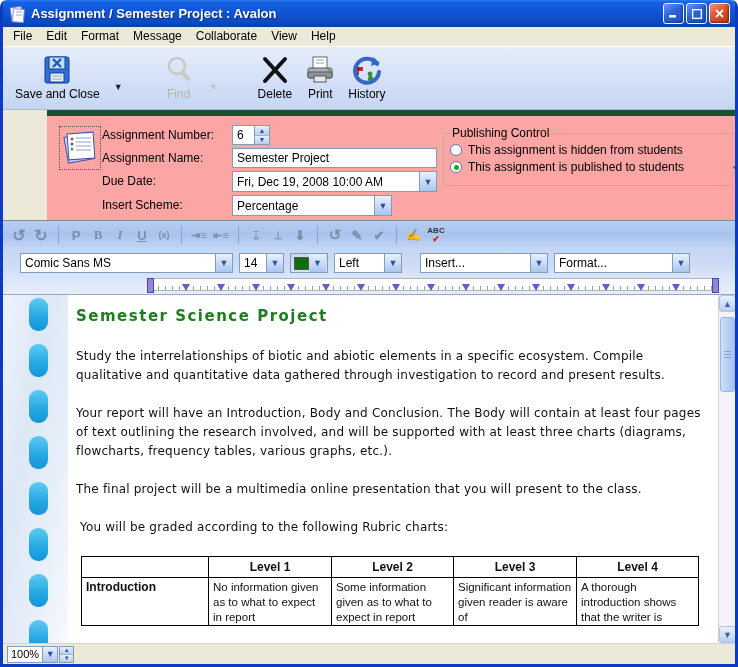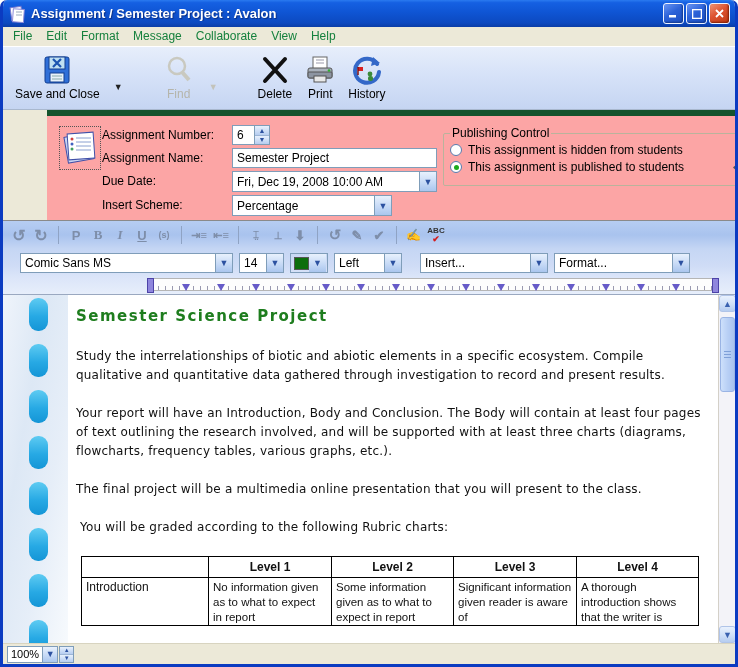--- a/index.html
+++ b/index.html
@@ -24,21 +24,21 @@
     display:flex; align-items:center; justify-content:center;
     color:#fff; font-size:12px; font-weight:bold; cursor:default;
     background:linear-gradient(145deg,#6a96f5 0%,#2d63d8 45%,#1c4ec0 100%);
     box-shadow:inset -1px -1px 2px #123a8d;
   }
   .tb-btn.close { background:linear-gradient(145deg,#f09575 0%,#dd5331 45%,#c03a12 100%); box-shadow:inset -1px -1px 2px #7e1f04; }
   .tb-btn svg { display:block; }
   
   .menubar { height:19px; flex:0 0 19px; background:#ece9d8; display:flex; align-items:center; padding-left:3px;
     border-bottom:1px solid #ece9d8; }
-  .menu-item { font-size:12px; color:#15803d; padding:7px 7px; cursor:default; }
+  .menu-item { font-size:12px; color:#000000; padding:7px 7px; cursor:default; }
   
   .maintoolbar { height:64px; flex:0 0 64px;
     background:linear-gradient(180deg,#e7eefb 0%,#d6e2f8 45%,#c5d5f2 100%);
     border-top:1px solid #fff; border-bottom:1px solid #a9b8ce;
     display:flex; align-items:flex-start; padding:4px 2px 0 6px; }
   .tool-btn { display:flex; flex-direction:column; align-items:center; justify-content:flex-start;
     padding:2px 6px; cursor:default; }
   .tool-btn .ticon { height:34px; display:flex; align-items:center; justify-content:center; }
   .tool-btn .tlabel { font-size:12px; color:#000; margin-top:0; white-space:nowrap; }
   .tool-btn.disabled .tlabel { color:#b5b5ab; }
@@ -103,21 +103,21 @@
     padding:10px 0 0 8px; overflow:hidden;
     font-family:"DejaVu Sans",sans-serif; font-size:12px; color:#111; }
   .doc-head { color:#1e7d1e; font-weight:bold; font-size:15px; letter-spacing:1.5px; margin:2px 0 22px 0; }
   .doc-p { width:632px; line-height:19px; margin-bottom:19px; letter-spacing:0.2px; }
   .doc-sub { font-weight:bold; font-size:13px; margin:14px 0 16px 0; }
   table.rubric { border-collapse:collapse; table-layout:fixed; margin-left:5px;
     font-family:"Liberation Sans",sans-serif; }
   table.rubric th, table.rubric td { border:1px solid #000; }
   table.rubric th { font-size:12px; font-weight:bold; height:21px; text-align:center; }
   table.rubric td { font-size:11.5px; padding:2px 4px 0 4px; vertical-align:top; line-height:15px; }
-  table.rubric td:first-child { font-weight:normal; font-size:12px; }
+  table.rubric td:first-child { font-weight:bold; font-size:12px; }
   
   .vscroll { position:absolute; right:0; top:0; bottom:0; width:17px; background:#f3f3f8;
     border-left:1px solid #d4d0c8; }
   .sc-btn { position:absolute; left:0; width:17px; height:17px; border:1px solid #b0c4e8; border-radius:3px;
     background:linear-gradient(180deg,#e9f1fd 0%,#cfe0f8 55%,#b6cdf0 100%);
     display:flex; align-items:center; justify-content:center; color:#3a62b0; font-size:9px; }
   .sc-btn.up { top:0; } .sc-btn.down { bottom:0; }
   .sc-thumb { position:absolute; left:1px; width:15px; top:22px; height:75px; border:1px solid #9ab4e4; border-radius:3px;
     background:linear-gradient(90deg,#cde0fb 0%,#b9d0f5 50%,#a8c3ef 100%);
     display:flex; align-items:center; justify-content:center; }

